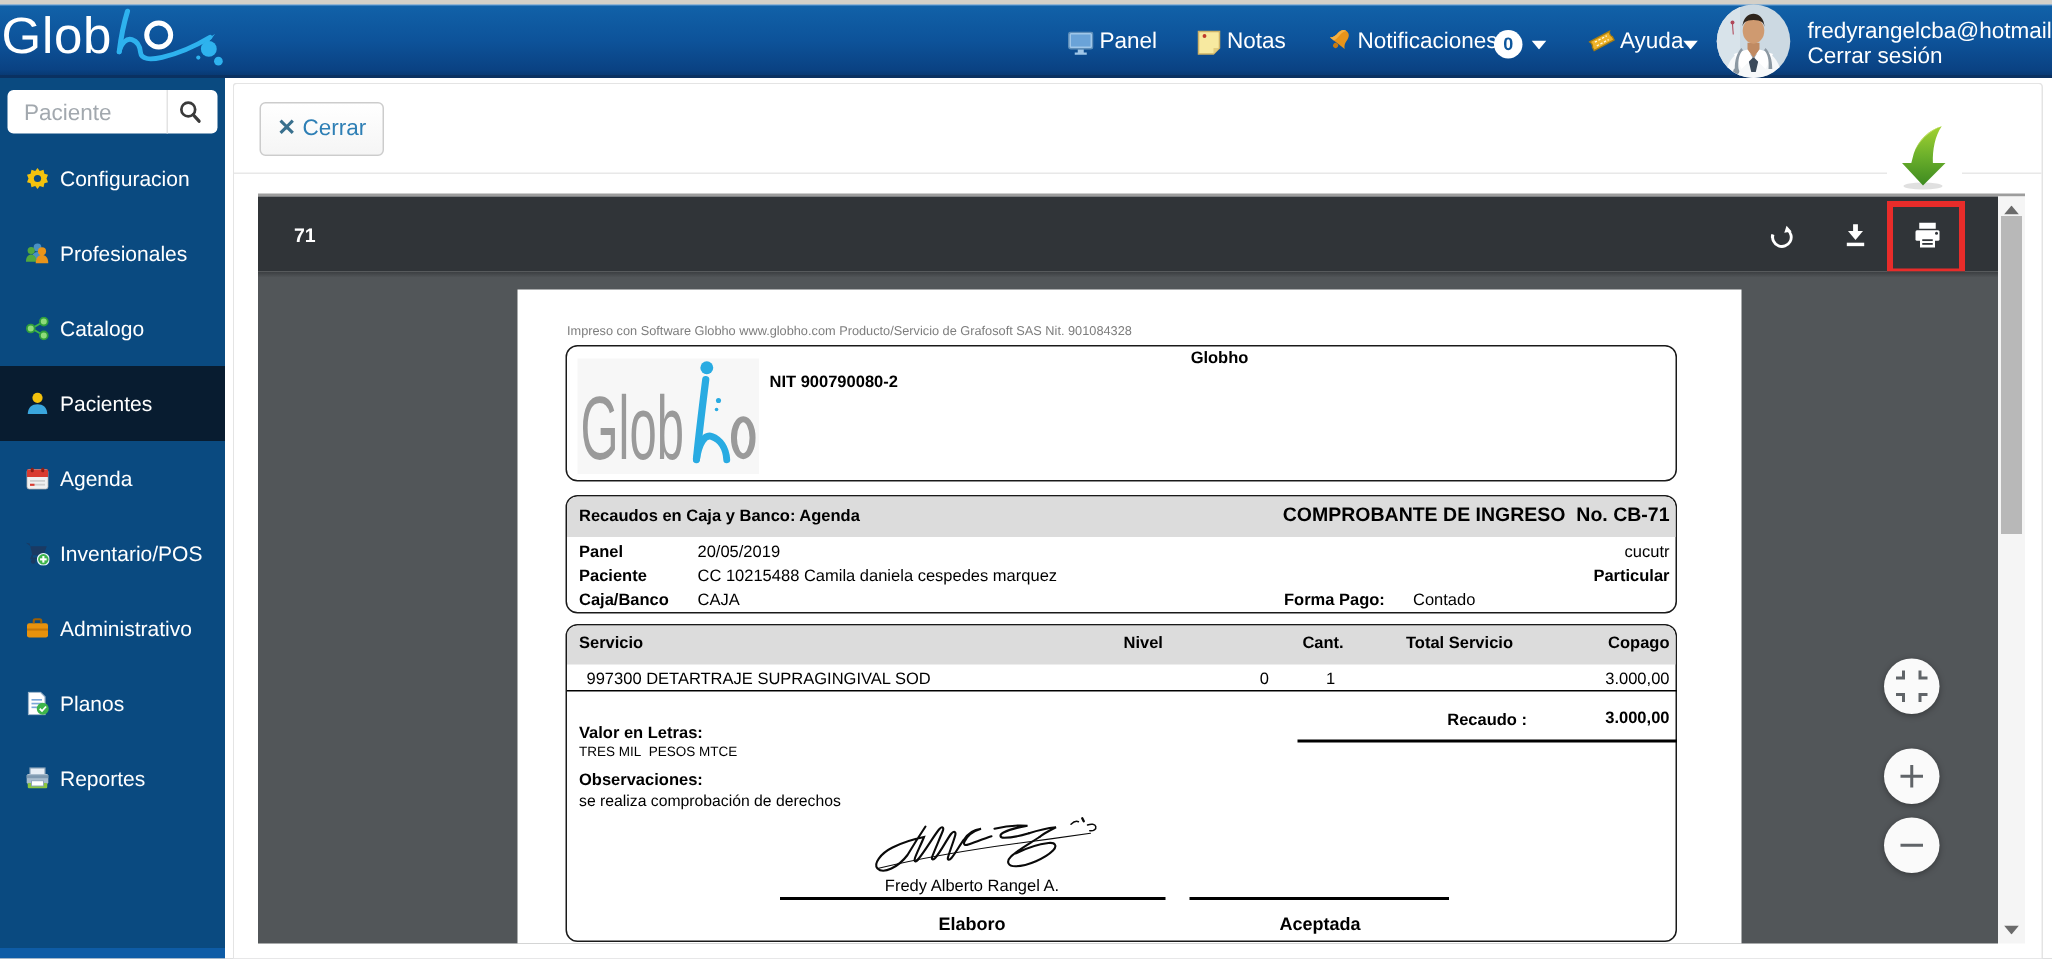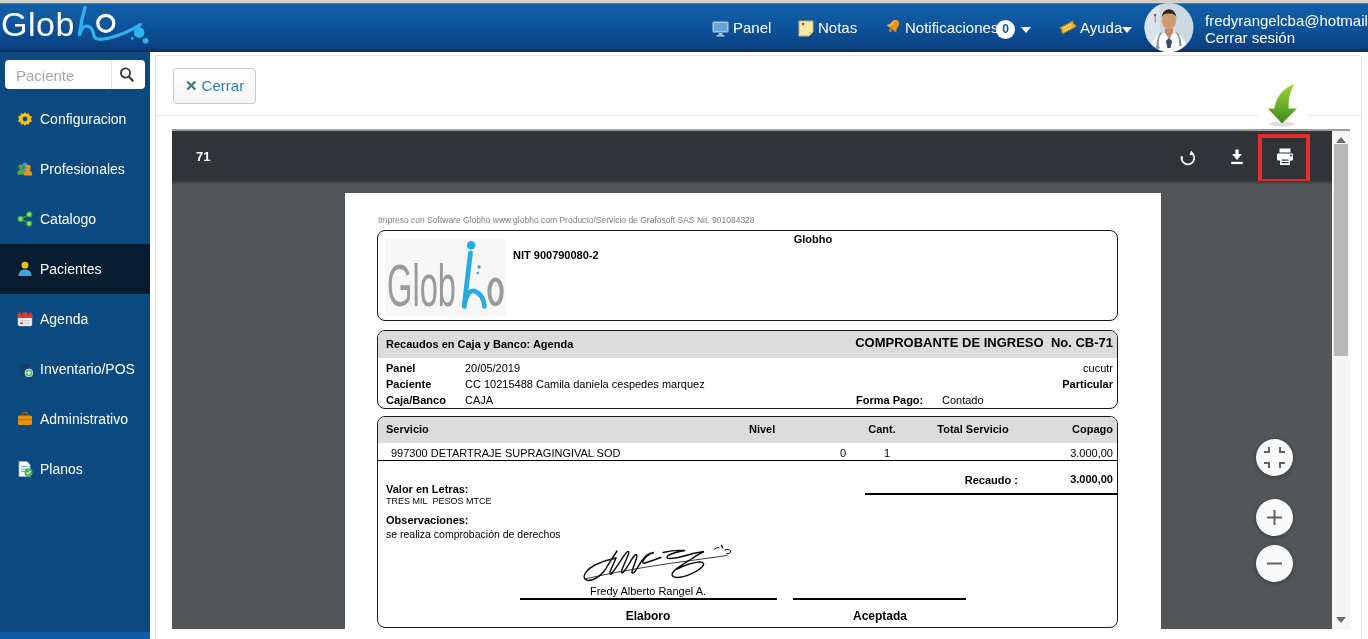--- a/index.html
+++ b/index.html
@@ -221,20 +221,30 @@
   <div class="menuitem" style="top:392px;">
     <svg class="ic" viewBox="0 0 16 16">
       <path d="M2,0.5 L10,0.5 L13,3.5 L13,15.5 L2,15.5 Z" fill="#fff" stroke="#9bb3c9" stroke-width="0.8"></path>
       <rect x="4" y="5" width="7" height="1.1" fill="#7aa7d8"></rect>
         <rect x="4" y="7.5" width="7" height="1.1" fill="#7aa7d8"></rect>
       <rect x="4" y="10" width="5" height="1.1" fill="#7aa7d8"></rect>
       <circle cx="11.5" cy="11.5" r="4" fill="#3db54a"></circle>
       <path d="M9.5,11.5 L11,13 L13.7,10" fill="none" stroke="#fff" stroke-width="1.2"></path>
     </svg>
     <span class="tx">Planos</span>
+  </div>
+  <div class="menuitem" style="top:442px;">
+    <svg class="ic" viewBox="0 0 16 16">
+      <rect x="3" y="1" width="10" height="4.5" fill="#e7eef5" stroke="#8ba2b8" stroke-width="0.8"></rect>
+      <rect x="0.8" y="5" width="14.4" height="6.5" rx="1" fill="#a8bccd"></rect>
+      <rect x="0.8" y="5.8" width="14.4" height="2" fill="#7e99b0"></rect>
+      <rect x="1.5" y="11" width="13" height="3.5" rx="0.8" fill="#8dc63f"></rect>
+      <rect x="4" y="9.5" width="8" height="3.5" fill="#fff" stroke="#8ba2b8" stroke-width="0.6"></rect>
+    </svg>
+    <span class="tx">Reportes</span>
   </div>
 </div>
 <div class="abs" id="sbbottom"></div>
 
 <div class="abs" id="main">
   <div id="card">
     <div id="hr1"></div>
     <div id="btn-cerrar"><span style="color:#39708e;font-weight:bold;">✕</span> Cerrar</div>
     <div id="arrowbox">
       <svg width="50" height="47" viewBox="0 0 50 47">

